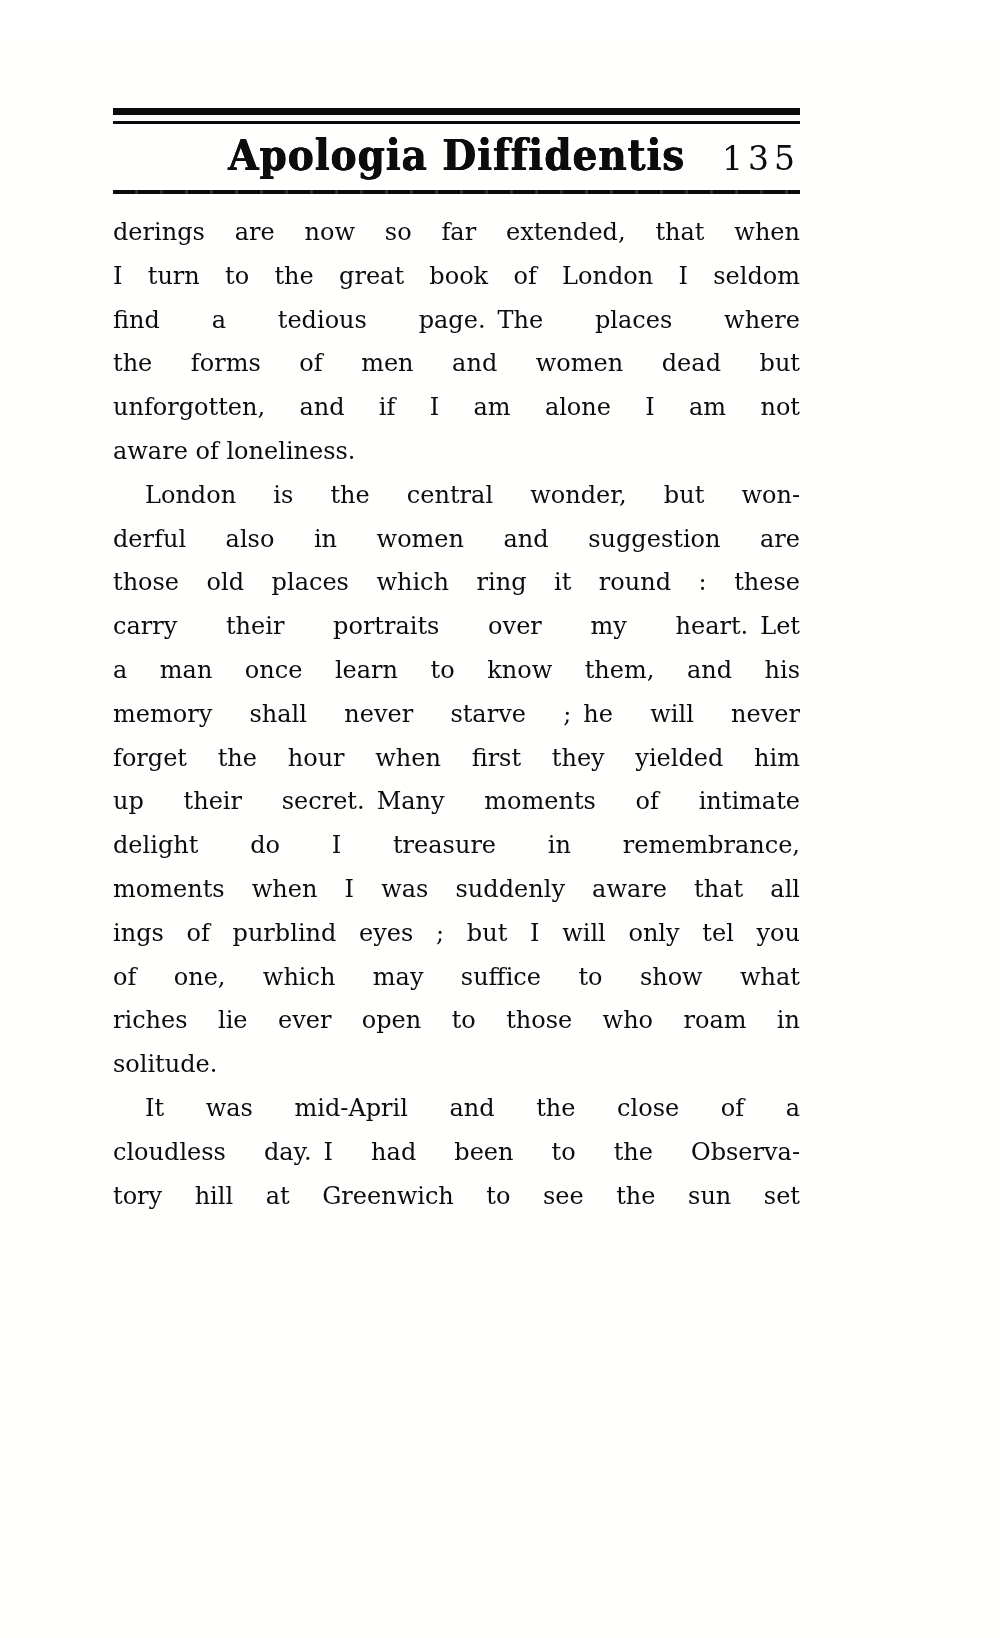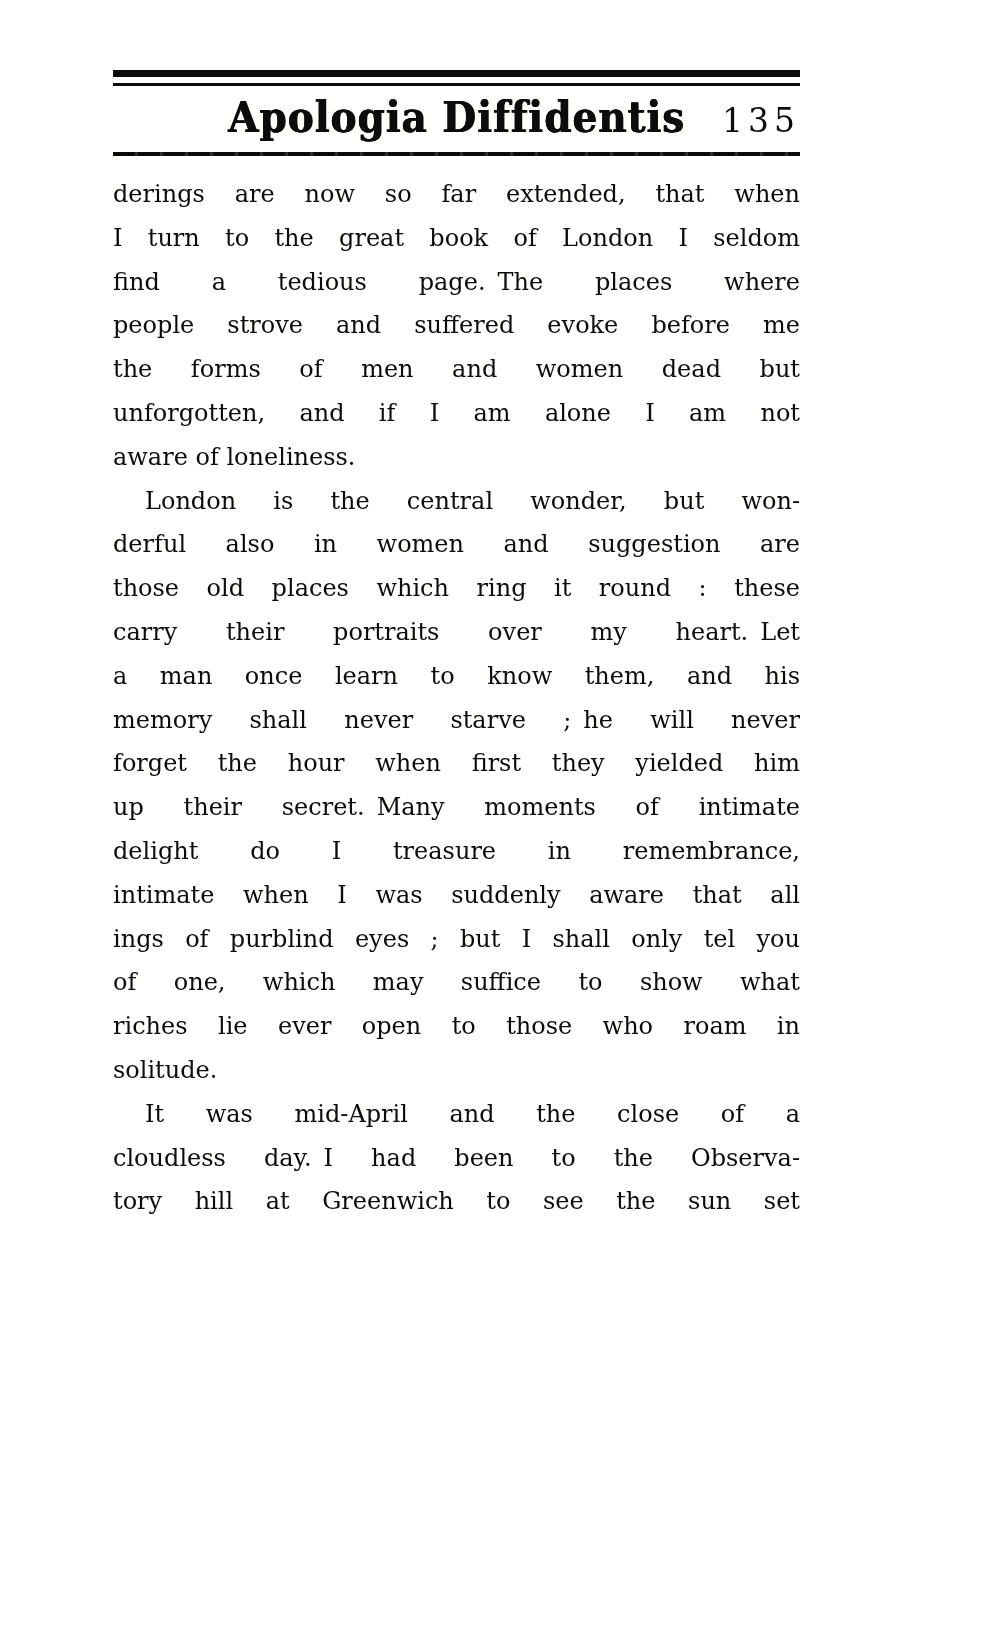--- a/index.html
+++ b/index.html
@@ -4,21 +4,21 @@
 <style>
   html, body { margin: 0; padding: 0; }
   body {
     width: 1000px; height: 1638px;
     background: #ffffff;
     position: relative;
     font-family: "DejaVu Serif", serif;
     color: #0c0c0c;
     overflow: hidden;
   }
-  .sheet { position: absolute; inset: 0; background: #fffffe; }
+  .sheet { position: absolute; inset: 0; background: #fffffe; margin-top: 38px; }
 
   
   .rule { position: absolute; left: 113px; width: 687px; background: #0b0b0b; }
   .rule-thick { top: 70px; height: 7px; }
   .rule-thin  { top: 83px; height: 3px; }
   .rule-under {
     top: 152px; height: 4px;
     background: repeating-linear-gradient(90deg,
       #0b0b0b 0px, #0b0b0b 22px, #2e2e2e 22px, #2e2e2e 25px);
   }
@@ -68,35 +68,34 @@
     <div class="head-title">Apologia Diffidentis</div>
     <div class="folio">135</div>
   </div>
 
   <div class="rule rule-under"></div>
 
   <div class="body-text">
       <div class="line">derings are now so far extended, that when</div>
       <div class="line">I turn to the great book of London I seldom</div>
       <div class="line">find a tedious page. The places where</div>
-      <div class="line">people strove and suffered evoke before me</div>
       <div class="line">the forms of men and women dead but</div>
       <div class="line">unforgotten, and if I am alone I am not</div>
       <div class="line endline">aware of loneliness.</div>
       <div class="line indent">London is the central wonder, but won-</div>
       <div class="line">derful also in women and suggestion are</div>
       <div class="line">those old places which ring it round : these</div>
       <div class="line">carry their portraits over my heart. Let</div>
       <div class="line">a man once learn to know them, and his</div>
       <div class="line">memory shall never starve ; he will never</div>
       <div class="line">forget the hour when first they yielded him</div>
       <div class="line">up their secret. Many moments of intimate</div>
       <div class="line">delight do I treasure in remembrance,</div>
-      <div class="line">intimate when I was suddenly aware that all</div>
-      <div class="line">ings of purblind eyes ; but I shall only tel you</div>
+      <div class="line">moments when I was suddenly aware that all</div>
+      <div class="line">ings of purblind eyes ; but I will only tel you</div>
       <div class="line">of one, which may suffice to show what</div>
       <div class="line">riches lie ever open to those who roam in</div>
       <div class="line endline">solitude.</div>
       <div class="line indent">It was mid-April and the close of a</div>
       <div class="line">cloudless day. I had been to the Observa-</div>
       <div class="line">tory hill at Greenwich to see the sun set</div>
     </div>
 
 </div>
 

